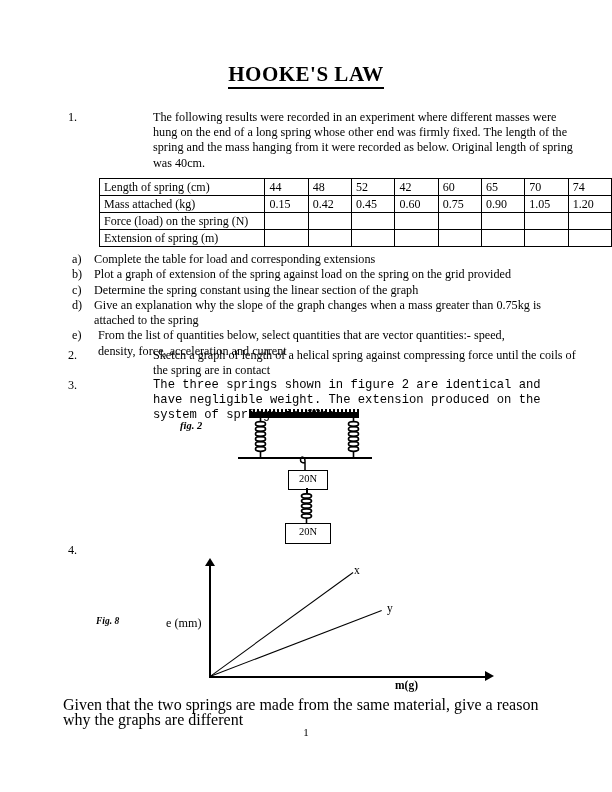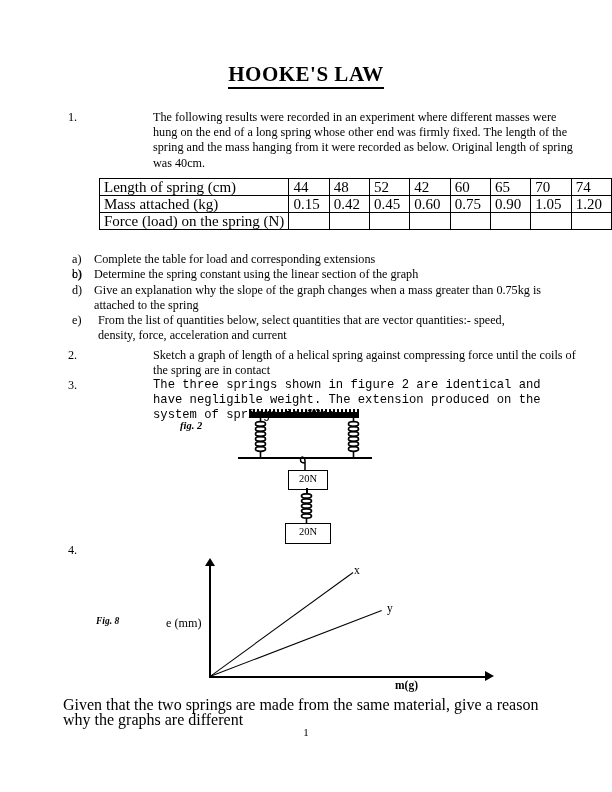--- a/index.html
+++ b/index.html
@@ -52,21 +52,21 @@
     font-size: 12.2px;
     line-height: 15.2px;
   }
 
   
   .data-table {
     position: absolute;
     left: 99px;
     top: 178px;
     border-collapse: collapse;
-    font-size: 15px;
+    font-size: 12px;
     line-height: 14px;
   }
   .data-table td {
     border: 1px solid #000;
     padding: 1px 4px;
     height: 14px;
     vertical-align: middle;
     white-space: nowrap;
   }
   .data-table td.rowhead {
@@ -301,30 +301,42 @@
         <td class="rowhead">Force (load) on the spring (N)</td>
         <td class="val">&nbsp;</td>
         <td class="val">&nbsp;</td>
         <td class="val">&nbsp;</td>
         <td class="val">&nbsp;</td>
         <td class="val">&nbsp;</td>
         <td class="val">&nbsp;</td>
         <td class="val">&nbsp;</td>
         <td class="val">&nbsp;</td>
       </tr>
+      <tr>
+        <td class="rowhead">Extension of spring (m)</td>
+        <td class="val">&nbsp;</td>
+        <td class="val">&nbsp;</td>
+        <td class="val">&nbsp;</td>
+        <td class="val">&nbsp;</td>
+        <td class="val">&nbsp;</td>
+        <td class="val">&nbsp;</td>
+        <td class="val">&nbsp;</td>
+        <td class="val">&nbsp;</td>
+      </tr>
     </tbody>
   </table>
 
   <div class="letter-list">
     <div class="li">
       <span class="lbl">a)</span>
       <span>Complete the table for load and corresponding extensions</span>
     </div>
     <div class="li">
       <span class="lbl">b)</span>
+      <span>Plot a graph of extension of the spring against load on the spring on the grid provided</span>
     </div>
     <div class="li">
       <span class="lbl">c)</span>
       <span>Determine the spring constant using the linear section of the graph</span>
     </div>
     <div class="li">
       <span class="lbl">d)</span>
       <span>Give an explanation why the slope of the graph changes when a mass greater than 0.75kg is attached to the spring</span>
     </div>
     <div class="li indent-e">

